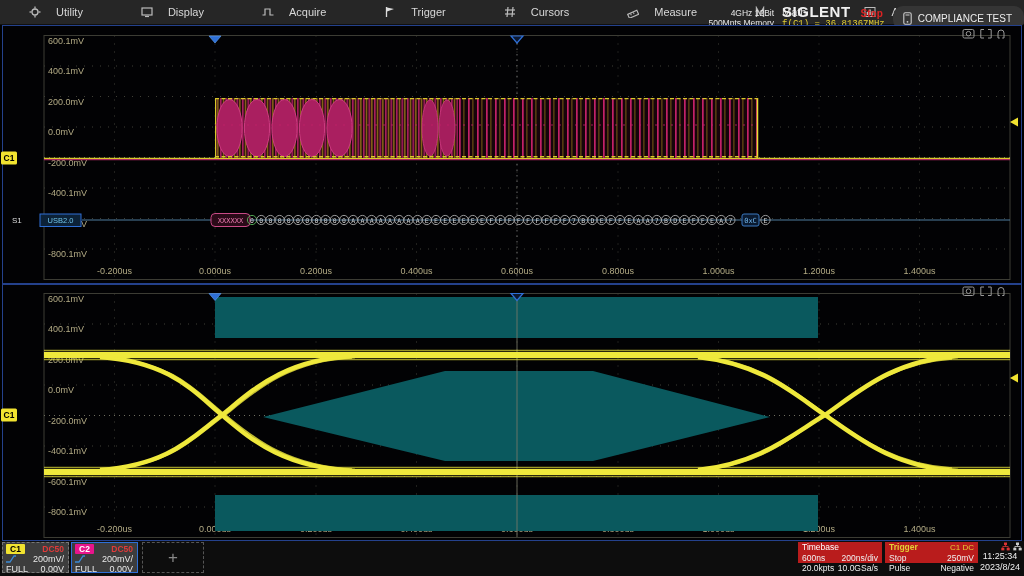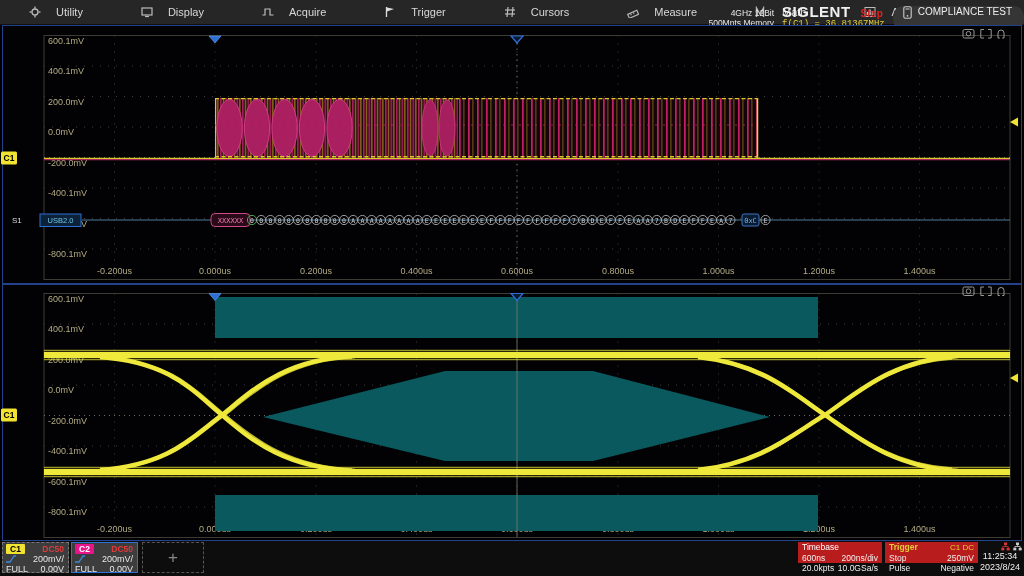--- a/index.html
+++ b/index.html
@@ -11,21 +11,21 @@
   .menu-item{display:flex;align-items:center;gap:15px;padding:0 29px;height:100%;
              font-size:11px;color:#d8d8d8;cursor:default;}
   .menu-item svg{display:block;}
   #menubar-right{position:absolute;right:0;top:0;height:36px;display:flex;align-items:center;gap:8px;}
   .acq-info{font-size:8.5px;line-height:10px;text-align:right;color:#e8e8e8;}
   .brand-col{display:flex;flex-direction:column;align-items:flex-start;line-height:11px;}
   .brand-row{display:flex;gap:10px;align-items:baseline;}
   .brand{font-size:15px;font-weight:bold;color:#f0f0f0;letter-spacing:.5px;}
   .runstate{font-size:10px;font-weight:bold;color:#d22;}
   .freq-readout{font-size:9px;color:#e3cf35;font-family:Liberation Mono, monospace;}
-  .compliance-btn{display:flex;align-items:flex-start;gap:6px;background:#353535;height:24px;
+  .compliance-btn{display:flex;align-items:center;gap:6px;background:#353535;height:24px;
                   padding:0 12px 0 10px;font-size:10px;color:#eee;border-radius:10px;}
   
   .panel{position:absolute;left:2px;width:1020px;border:1px solid #24418c;box-sizing:border-box;background:#020204;}
   #panel-top-frame{top:25px;height:259px;}
   #panel-bottom-frame{top:284px;height:257px;}
   svg.layer{position:absolute;left:0;}
   #svg-top{top:26px;}
   #svg-bot{top:284px;}
   text.axlab{font-family:"Liberation Sans",sans-serif;font-size:9px;fill:#b3ab85;}
   text.dchar{font-family:"DejaVu Sans Mono",monospace;font-size:6.5px;fill:#d5d5d5;}

